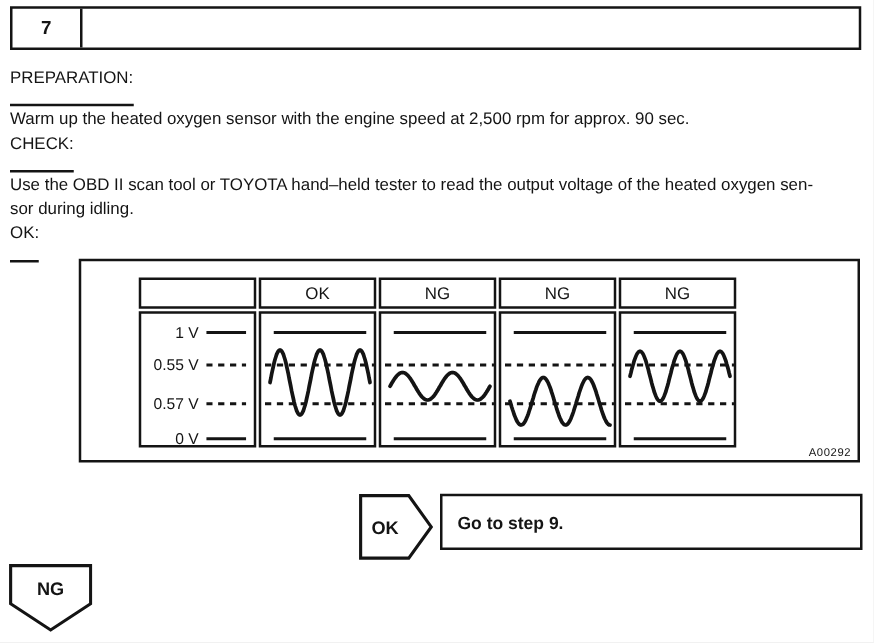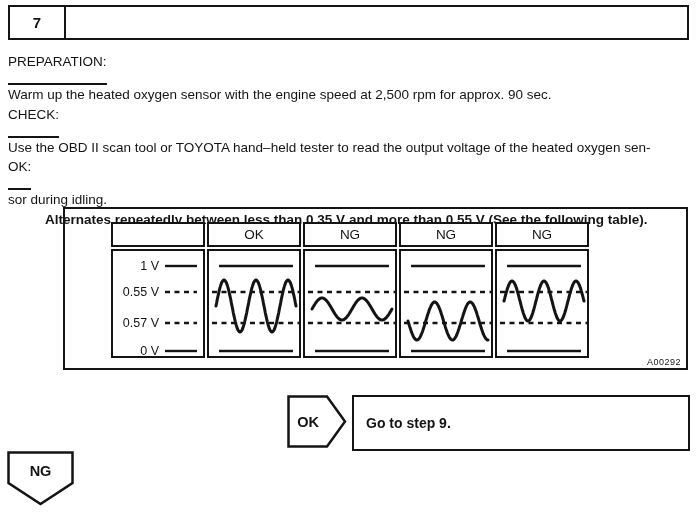--- a/index.html
+++ b/index.html
@@ -25,41 +25,40 @@
   .fig-code{position:absolute;right:5px;bottom:1px;font-size:9px;letter-spacing:0.5px;}
   .wave-table{position:absolute;left:46px;top:13px;display:grid;
     grid-template-columns:repeat(5,94px);grid-template-rows:25px 109px;gap:2px;}
   .cell{border:2px solid #141414;background:#fff;box-sizing:content-box;position:relative;}
   .verdict{display:flex;align-items:center;justify-content:center;font-size:13.5px;}
   .label-cell .lvl-row{position:absolute;right:6px;display:flex;align-items:center;gap:6px;height:16px;}
   .lvl-text{font-size:12.5px;white-space:nowrap;}
   
   .badge-svg{position:absolute;}
   .badge-text{font-weight:bold;font-size:14.5px;}
-  .goto-box{position:absolute;left:352px;top:395px;width:338px;height:56px;
+  .goto-box{position:absolute;left:352px;top:395px;width:338px;height:45px;
     border:2.5px solid #141414;box-sizing:border-box;display:flex;align-items:center;
     padding-left:12px;font-weight:bold;font-size:14px;}
 </style>
 </head>
 <body>
 
 <div class="page">
 
   <div class="step-header">
     <div class="step-num">7</div>
   </div>
 
   <div class="text-block">
     <div class="body-line"><span class="sec-label">PREPARATION:</span></div>
     <div class="body-line">Warm up the heated oxygen sensor with the engine speed at 2,500 rpm for approx. 90 sec.</div>
     <div class="body-line"><span class="sec-label">CHECK:</span></div>
     <div class="body-line">Use the OBD II scan tool or TOYOTA hand–held tester to read the output voltage of the heated oxygen sen-</div>
+    <div class="body-line">sor during idling.</div>
     <div class="body-line"><span class="sec-label">OK:</span></div>
-    <div class="body-line">sor during idling.</div>
-    <div class="spec-line">Alternates repeatedly between less than 0.35 V and more than 0.55 V (See the following table).</div>
   </div>
 
   <div class="figure">
     <div class="wave-table" id="wave-table">
         <div class="cell"></div>
         <div class="cell verdict">OK</div>
         <div class="cell verdict">NG</div>
         <div class="cell verdict">NG</div>
         <div class="cell verdict">NG</div>
         <div class="cell label-cell">

